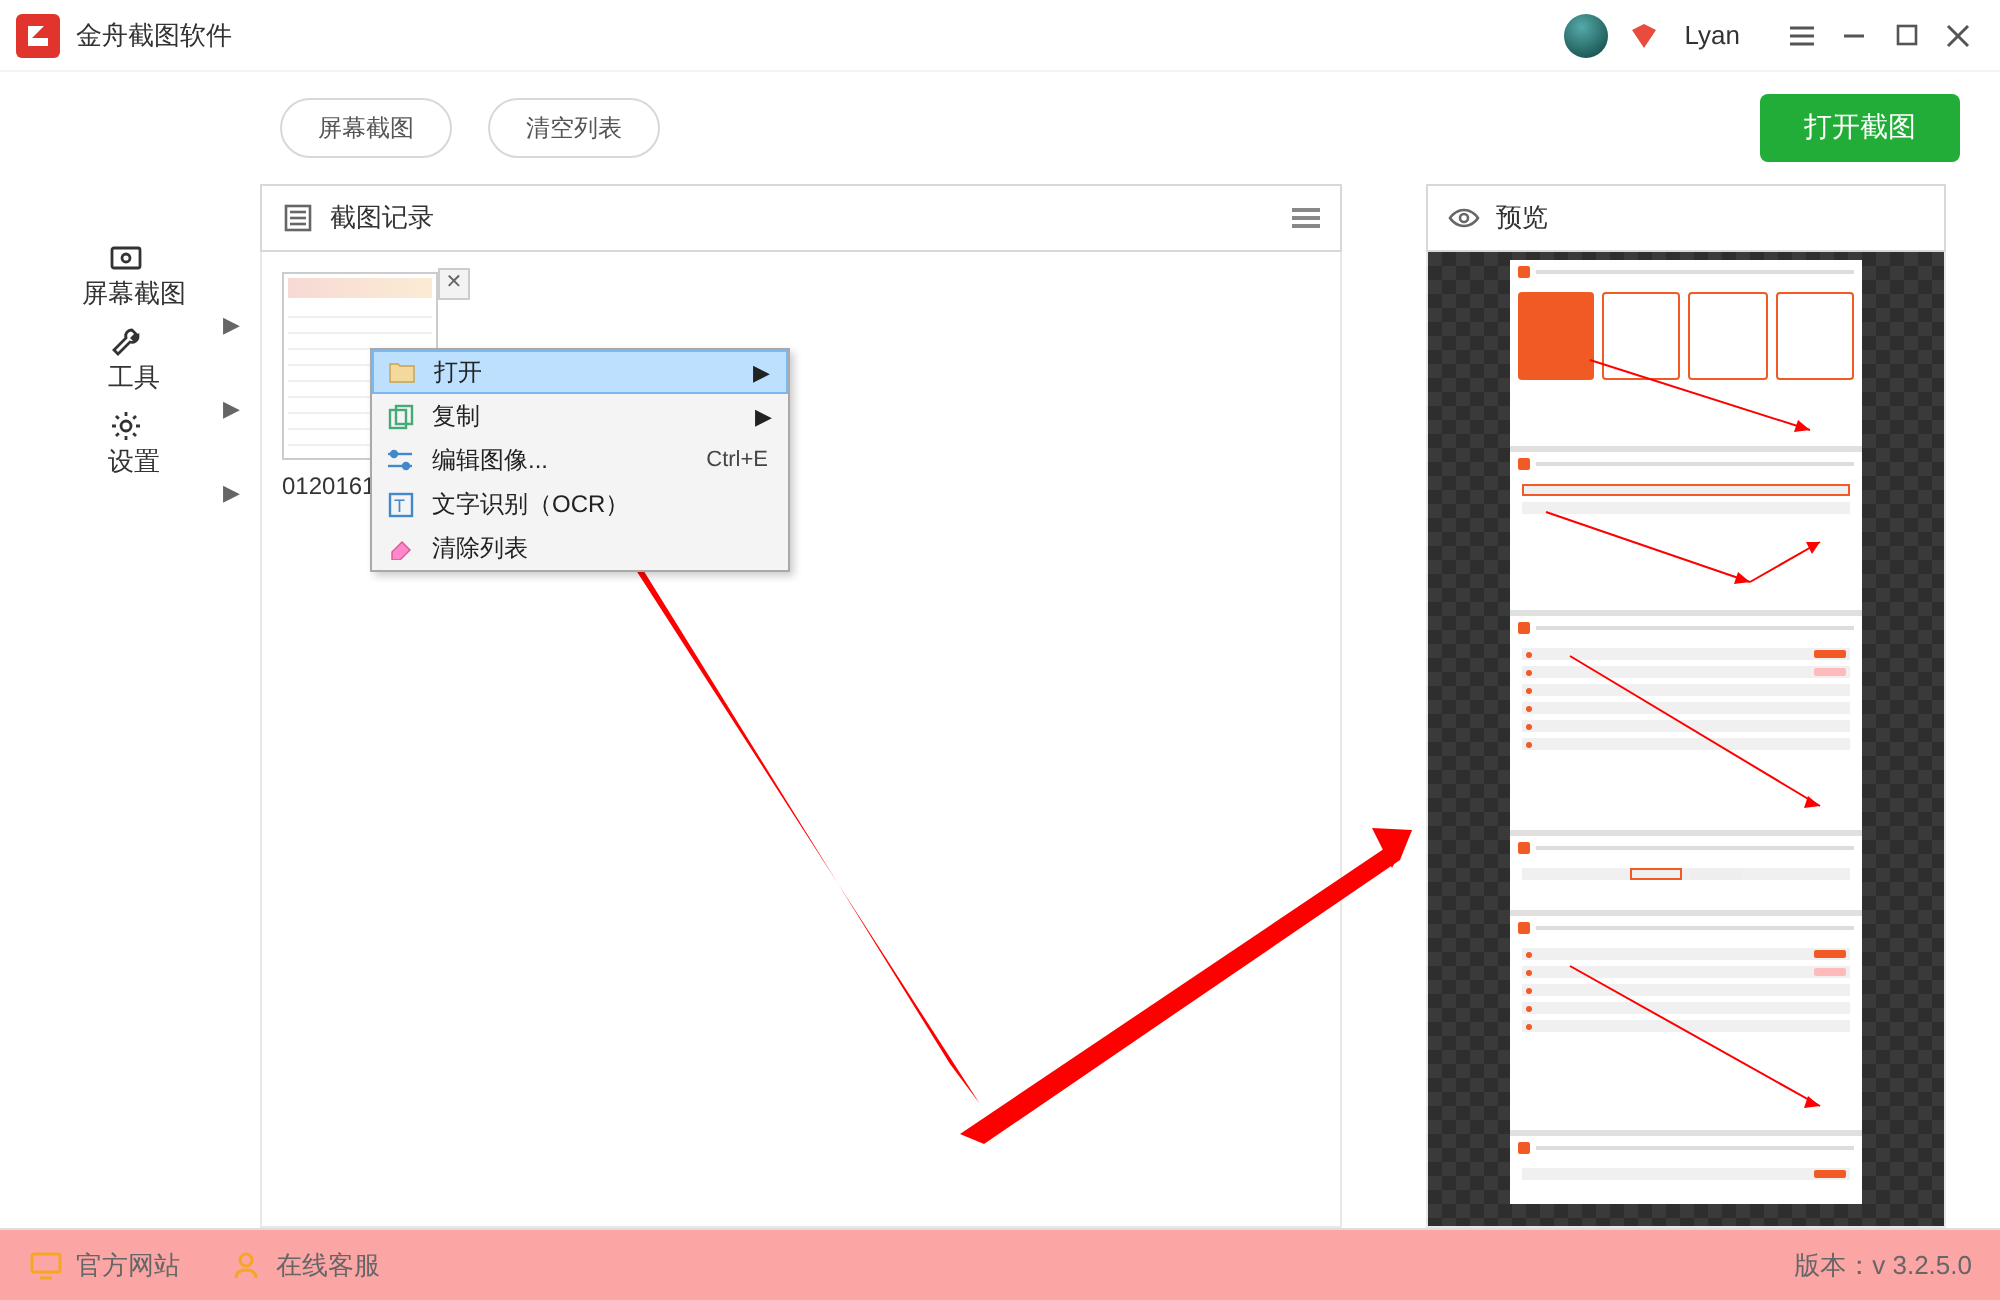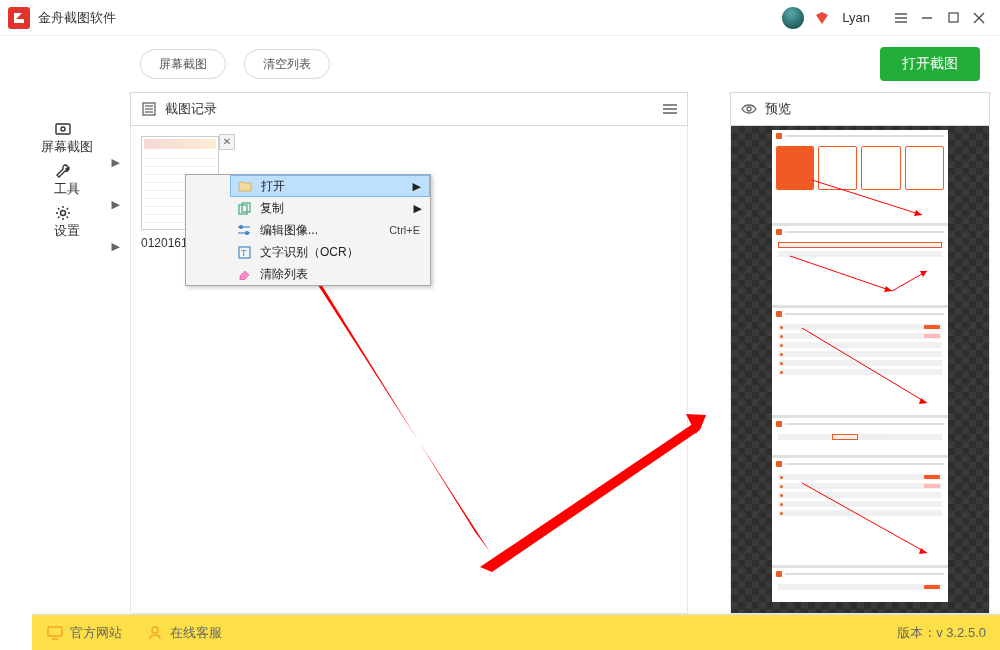--- a/index.html
+++ b/index.html
@@ -14,21 +14,21 @@
 .win-btn { width: 26px; height: 26px; display: flex; align-items: center; justify-content: center; color: #555; cursor: pointer; font-size: 14px; }
 .win-btn svg { stroke: #555; }
 .toolbar-row { height: 56px; display: flex; align-items: center; padding: 0 20px 0 140px; gap: 18px; }
 .pill-btn { height: 30px; padding: 0 18px; border-radius: 15px; border: 1px solid #d8d8d8; background: #fff; font-size: 12px; color: #555; cursor: pointer; display: flex; align-items: center; }
 .primary-btn { height: 34px; padding: 0 22px; border-radius: 4px; background: #22ac38; color: #fff; border: none; font-size: 14px; cursor: pointer; margin-left: auto; }
 .content { position: absolute; top: 92px; bottom: 36px; left: 0; right: 0; display: flex; }
 .sidebar { width: 130px; padding-top: 28px; }
 .sidebar-item { height: 42px; display: flex; align-items: center; padding: 0 10px 0 14px; font-size: 13px; color: #333; cursor: pointer; flex-direction: column; }
 .sidebar-item .icon { width: 18px; height: 18px; margin-right: 8px; display: flex; align-items: center; justify-content: center; }
 .sidebar-item .chev { margin-left: auto; font-size: 11px; color: #666; }
-.main-panel { flex: 1; display: flex; gap: 12px; padding-right: 10px; }
+.main-panel { flex: 1; display: flex; gap: 12px; padding-right: 27px; }
 .records-col { flex: 1; display: flex; flex-direction: column; }
 .panel-header { height: 34px; border: 1px solid #d8d8d8; display: flex; align-items: center; padding: 0 8px; font-size: 13px; color: #333; }
 .panel-header .hicon { width: 20px; height: 20px; margin-right: 6px; display: flex; align-items: center; justify-content: center; }
 .panel-header .hspacer { flex: 1; }
 .list-toggle { width: 18px; height: 18px; display: flex; flex-direction: column; justify-content: center; gap: 2px; cursor: pointer; padding: 2px; }
 .list-toggle span { height: 2px; background: #888; }
 .record-list { flex: 1; border-left: 1px solid #e8e8e8; border-right: 1px solid #e8e8e8; border-bottom: 1px solid #e8e8e8; padding: 10px; position: relative; }
 .thumb-wrap { position: relative; width: 96px; }
 .thumb { width: 78px; height: 94px; border: 1px solid #ccc; background: #fff; position: relative; overflow: hidden; }
 .thumb-bar { position: absolute; top: 2px; left: 2px; right: 2px; height: 10px; background: linear-gradient(90deg, #f7d9d4, #fcecd4); }
@@ -44,28 +44,28 @@
 .pv-sq { width: 6px; height: 6px; background: #f15a24; border-radius: 1px; }
 .pv-line { flex: 1; height: 2px; background: #ddd; }
 .pv-tiles { display: flex; gap: 4px; padding: 4px; }
 .pv-tile { flex: 1; height: 44px; background: #f15a24; border-radius: 2px; }
 .pv-tile.w { background: #fff; border: 1px solid #f15a24; }
 .pv-rows { padding: 4px 6px; display: flex; flex-direction: column; gap: 3px; }
 .pv-row { height: 6px; background: #f0f0f0; display: flex; align-items: center; gap: 3px; padding: 0 2px; }
 .pv-row .dot { width: 3px; height: 3px; background: #f15a24; border-radius: 50%; }
 .pv-row .fill { flex: 1; }
 .pv-row .end { width: 16px; height: 4px; background: #f15a24; border-radius: 1px; }
-.ctx-menu { position: absolute; top: 174px; left: 185px; width: 246px; background: #f4f4f4; border: 1px solid #a9a9a9; box-shadow: 2px 2px 4px rgba(0,0,0,0.2); z-index: 50; padding-left: 44px; }
+.ctx-menu { position: absolute; top: 174px; left: 185px; width: 210px; background: #f4f4f4; border: 1px solid #a9a9a9; box-shadow: 2px 2px 4px rgba(0,0,0,0.2); z-index: 50; }
 .ctx-row { height: 22px; display: flex; align-items: center; font-size: 12px; color: #222; padding: 0 6px 0 4px; cursor: pointer; position: relative; }
 .ctx-row.sel { background: #bde0ff; border: 1px solid #7bb7f0; height: 22px; }
 .ctx-icon { width: 20px; height: 16px; margin-right: 6px; display: flex; align-items: center; justify-content: center; }
 .ctx-label { flex: 1; }
 .ctx-sc { color: #444; font-size: 11px; margin-right: 4px; }
 .ctx-sub { font-size: 11px; color: #222; margin-right: 2px; }
-.statusbar { position: absolute; bottom: 0; left: 0; right: 0; height: 36px; border-top: 1px solid #ddd; display: flex; align-items: center; padding: 0 14px; font-size: 13px; color: #666; background: #fde047; margin-left: 32px; }
+.statusbar { position: absolute; bottom: 0; left: 0; right: 0; height: 36px; border-top: 1px solid #ddd; display: flex; align-items: center; padding: 0 14px; font-size: 13px; color: #666; background: #fca5a5; }
 .status-link { display: flex; align-items: center; gap: 6px; margin-right: 24px; cursor: pointer; color: #666; }
 .status-link .sicon { width: 18px; height: 18px; display: flex; align-items: center; justify-content: center; }
 .status-spacer { flex: 1; }
 .arrows { position: absolute; top: 92px; left: 130px; right: 280px; bottom: 36px; pointer-events: none; z-index: 20; }
 </style>
 </head>
 <body>
 
 <div class="titlebar">
   <div class="app-logo">

